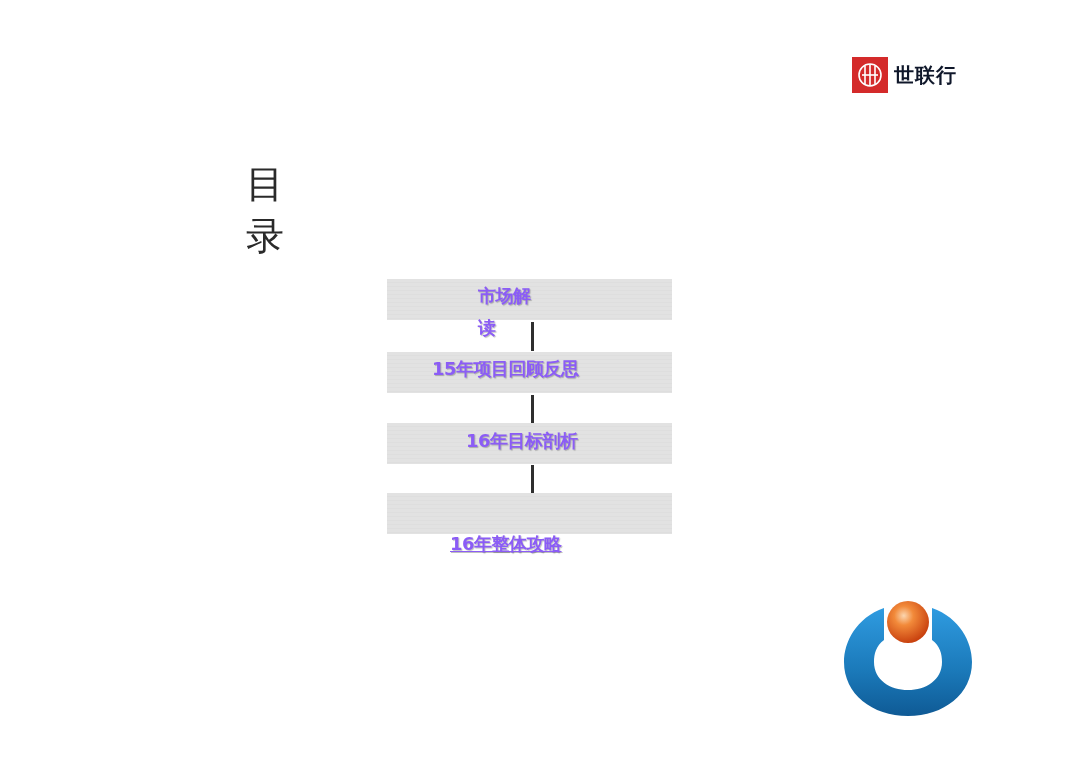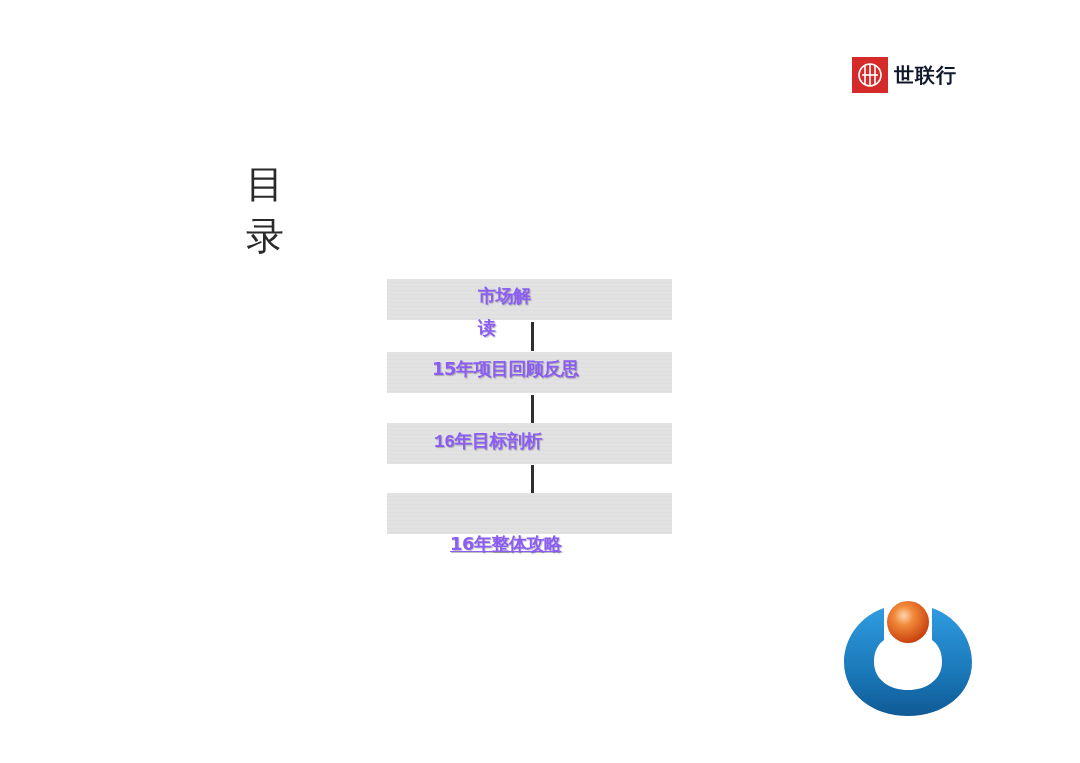--- a/index.html
+++ b/index.html
@@ -104,21 +104,21 @@
 <div class="toc-label" style="left:478px; top:316px;">读</div>
 
 <div class="connector" style="top:322px; height:29px;"></div>
 
 <div class="toc-bar" style="top:352px;"></div>
 <div class="toc-label" style="left:424px; top:357px;margin-left:8px;">15年项目回顾反思</div>
 
 <div class="connector" style="top:395px; height:28px;"></div>
 
 <div class="toc-bar" style="top:423px;"></div>
-<div class="toc-label" style="left:434px; top:429px;font-family:Liberation Mono, monospace;">16年目标剖析</div>
+<div class="toc-label" style="left:466px; top:429px;">16年目标剖析</div>
 
 <div class="connector" style="top:465px; height:29px;"></div>
 
 <div class="toc-bar" style="top:493px;"></div>
 <div class="toc-label" style="left:450px; top:532px;text-decoration:underline;">16年整体攻略</div>
 
 <div class="emblem">
   <svg width="132" height="118" viewBox="0 0 132 118">
     <defs>
       <linearGradient id="ringGrad" x1="0" y1="0" x2="0" y2="1">

